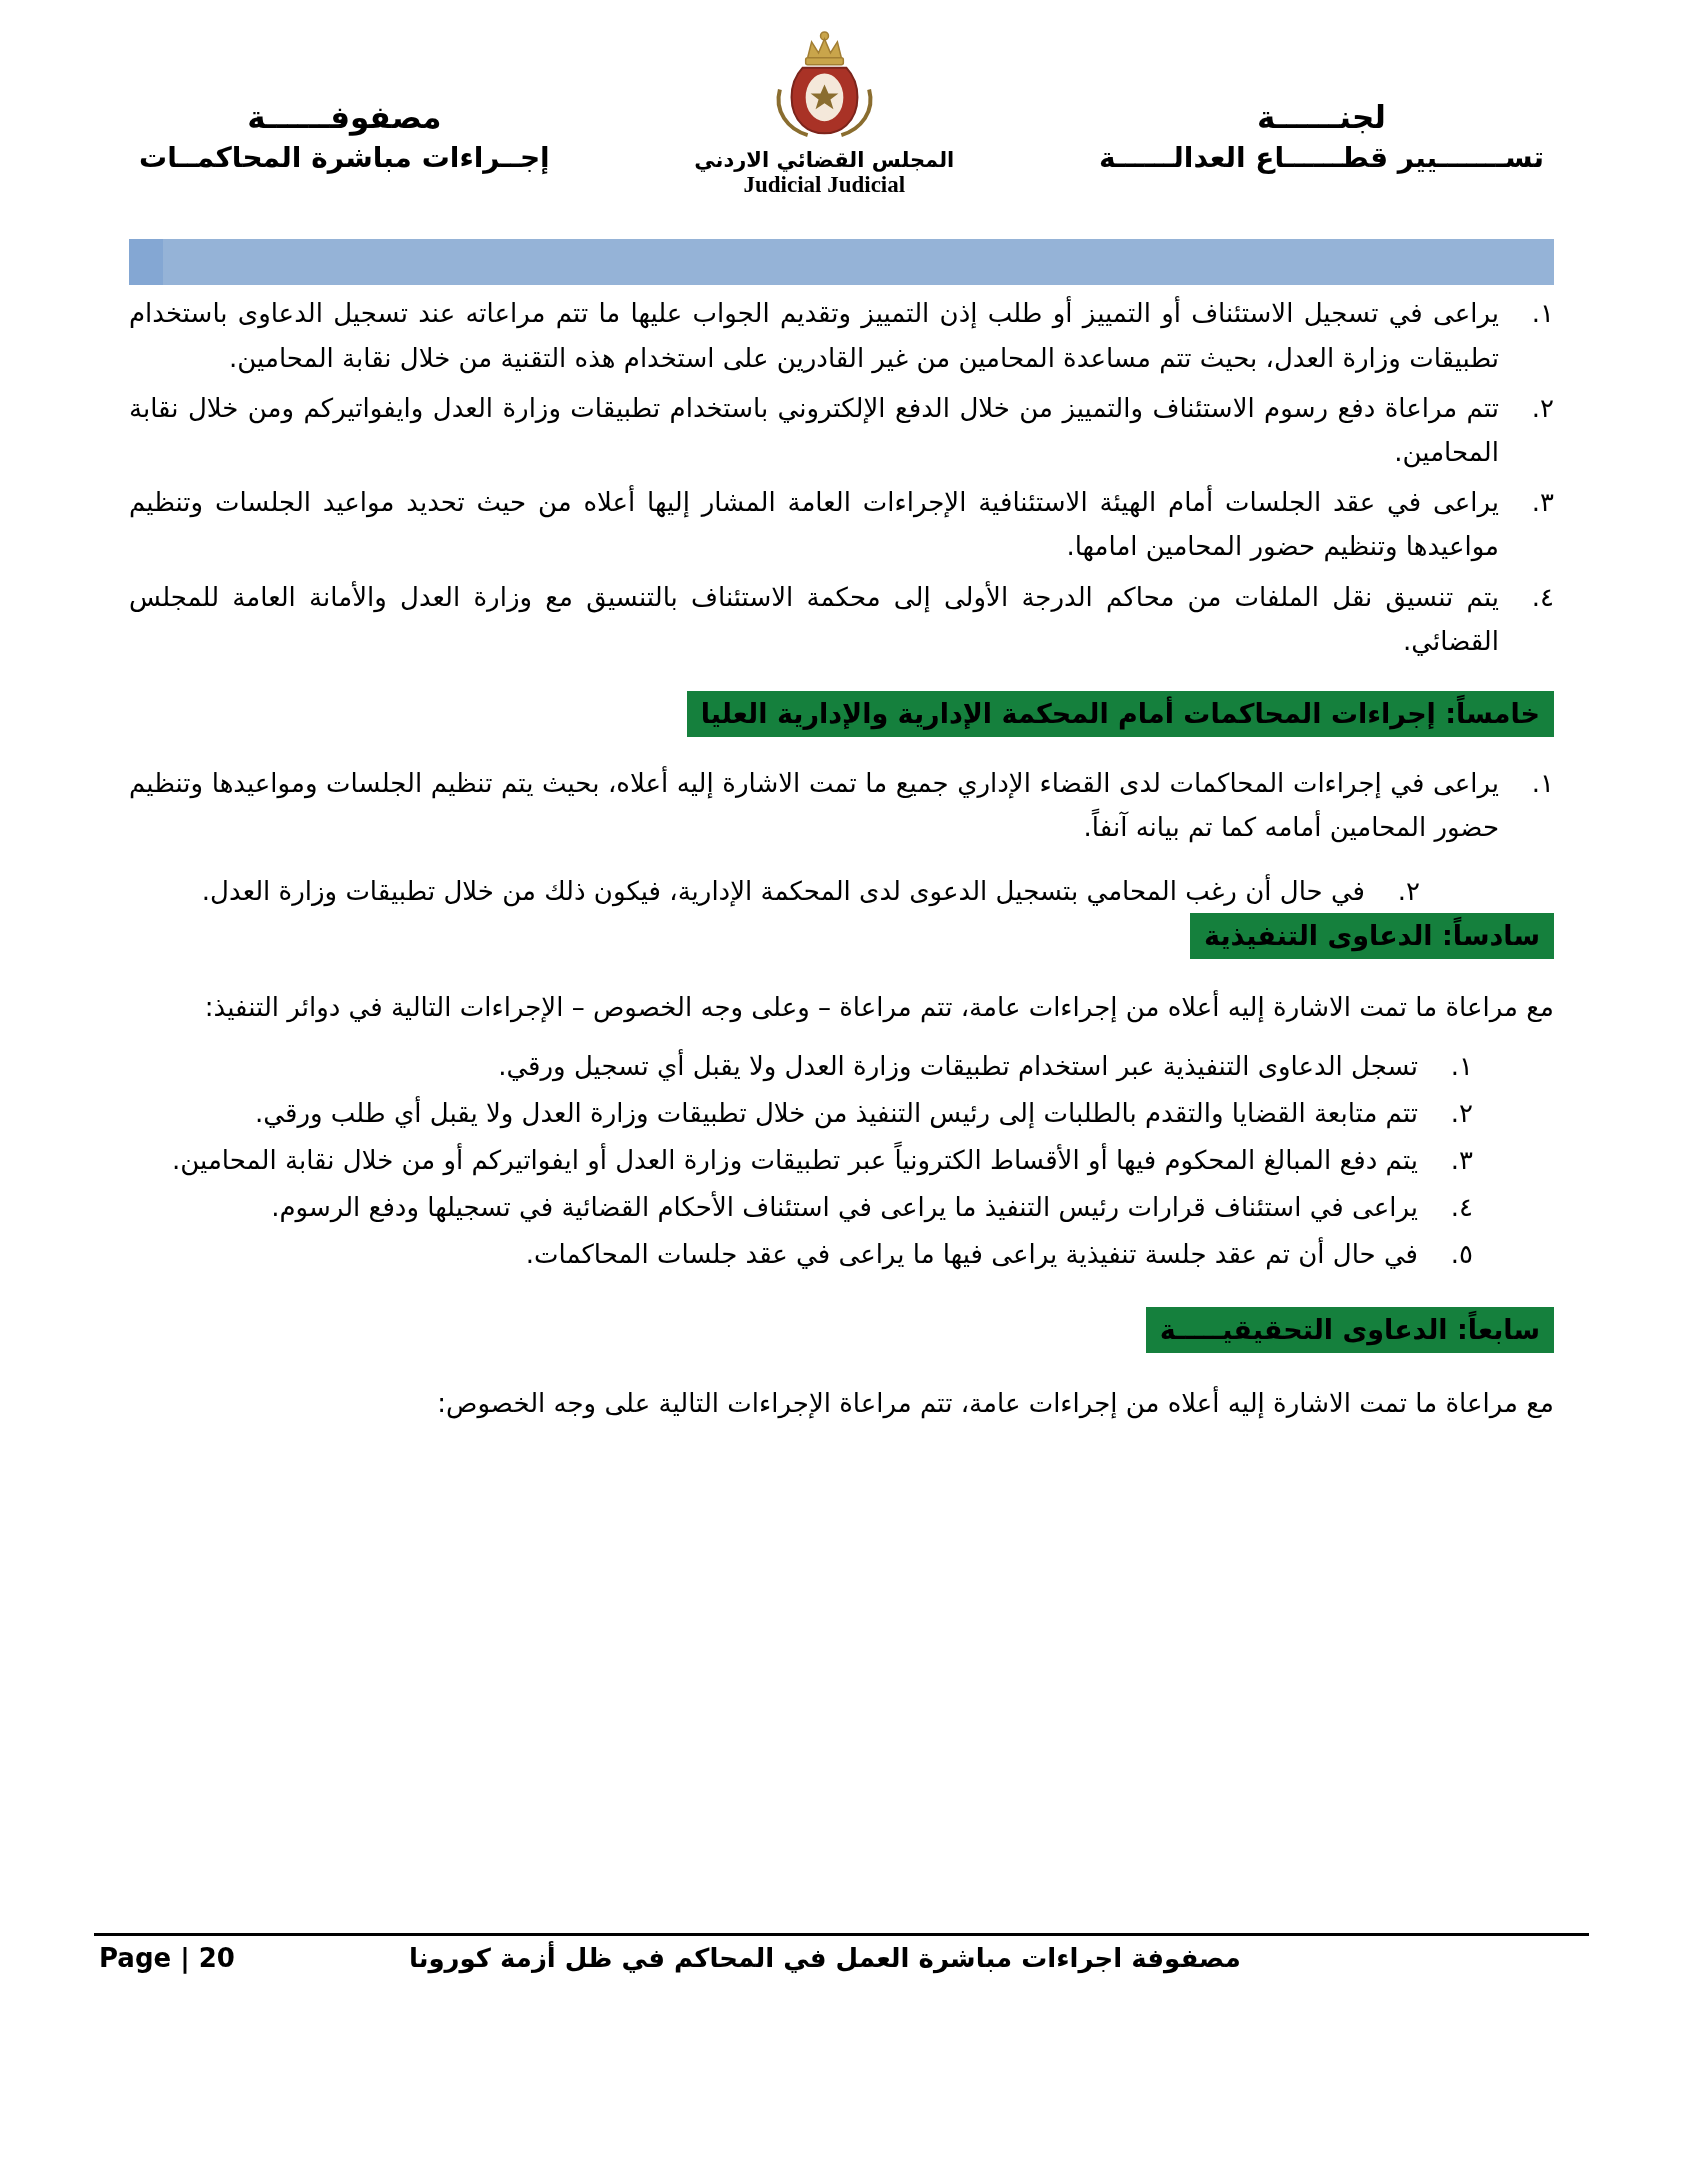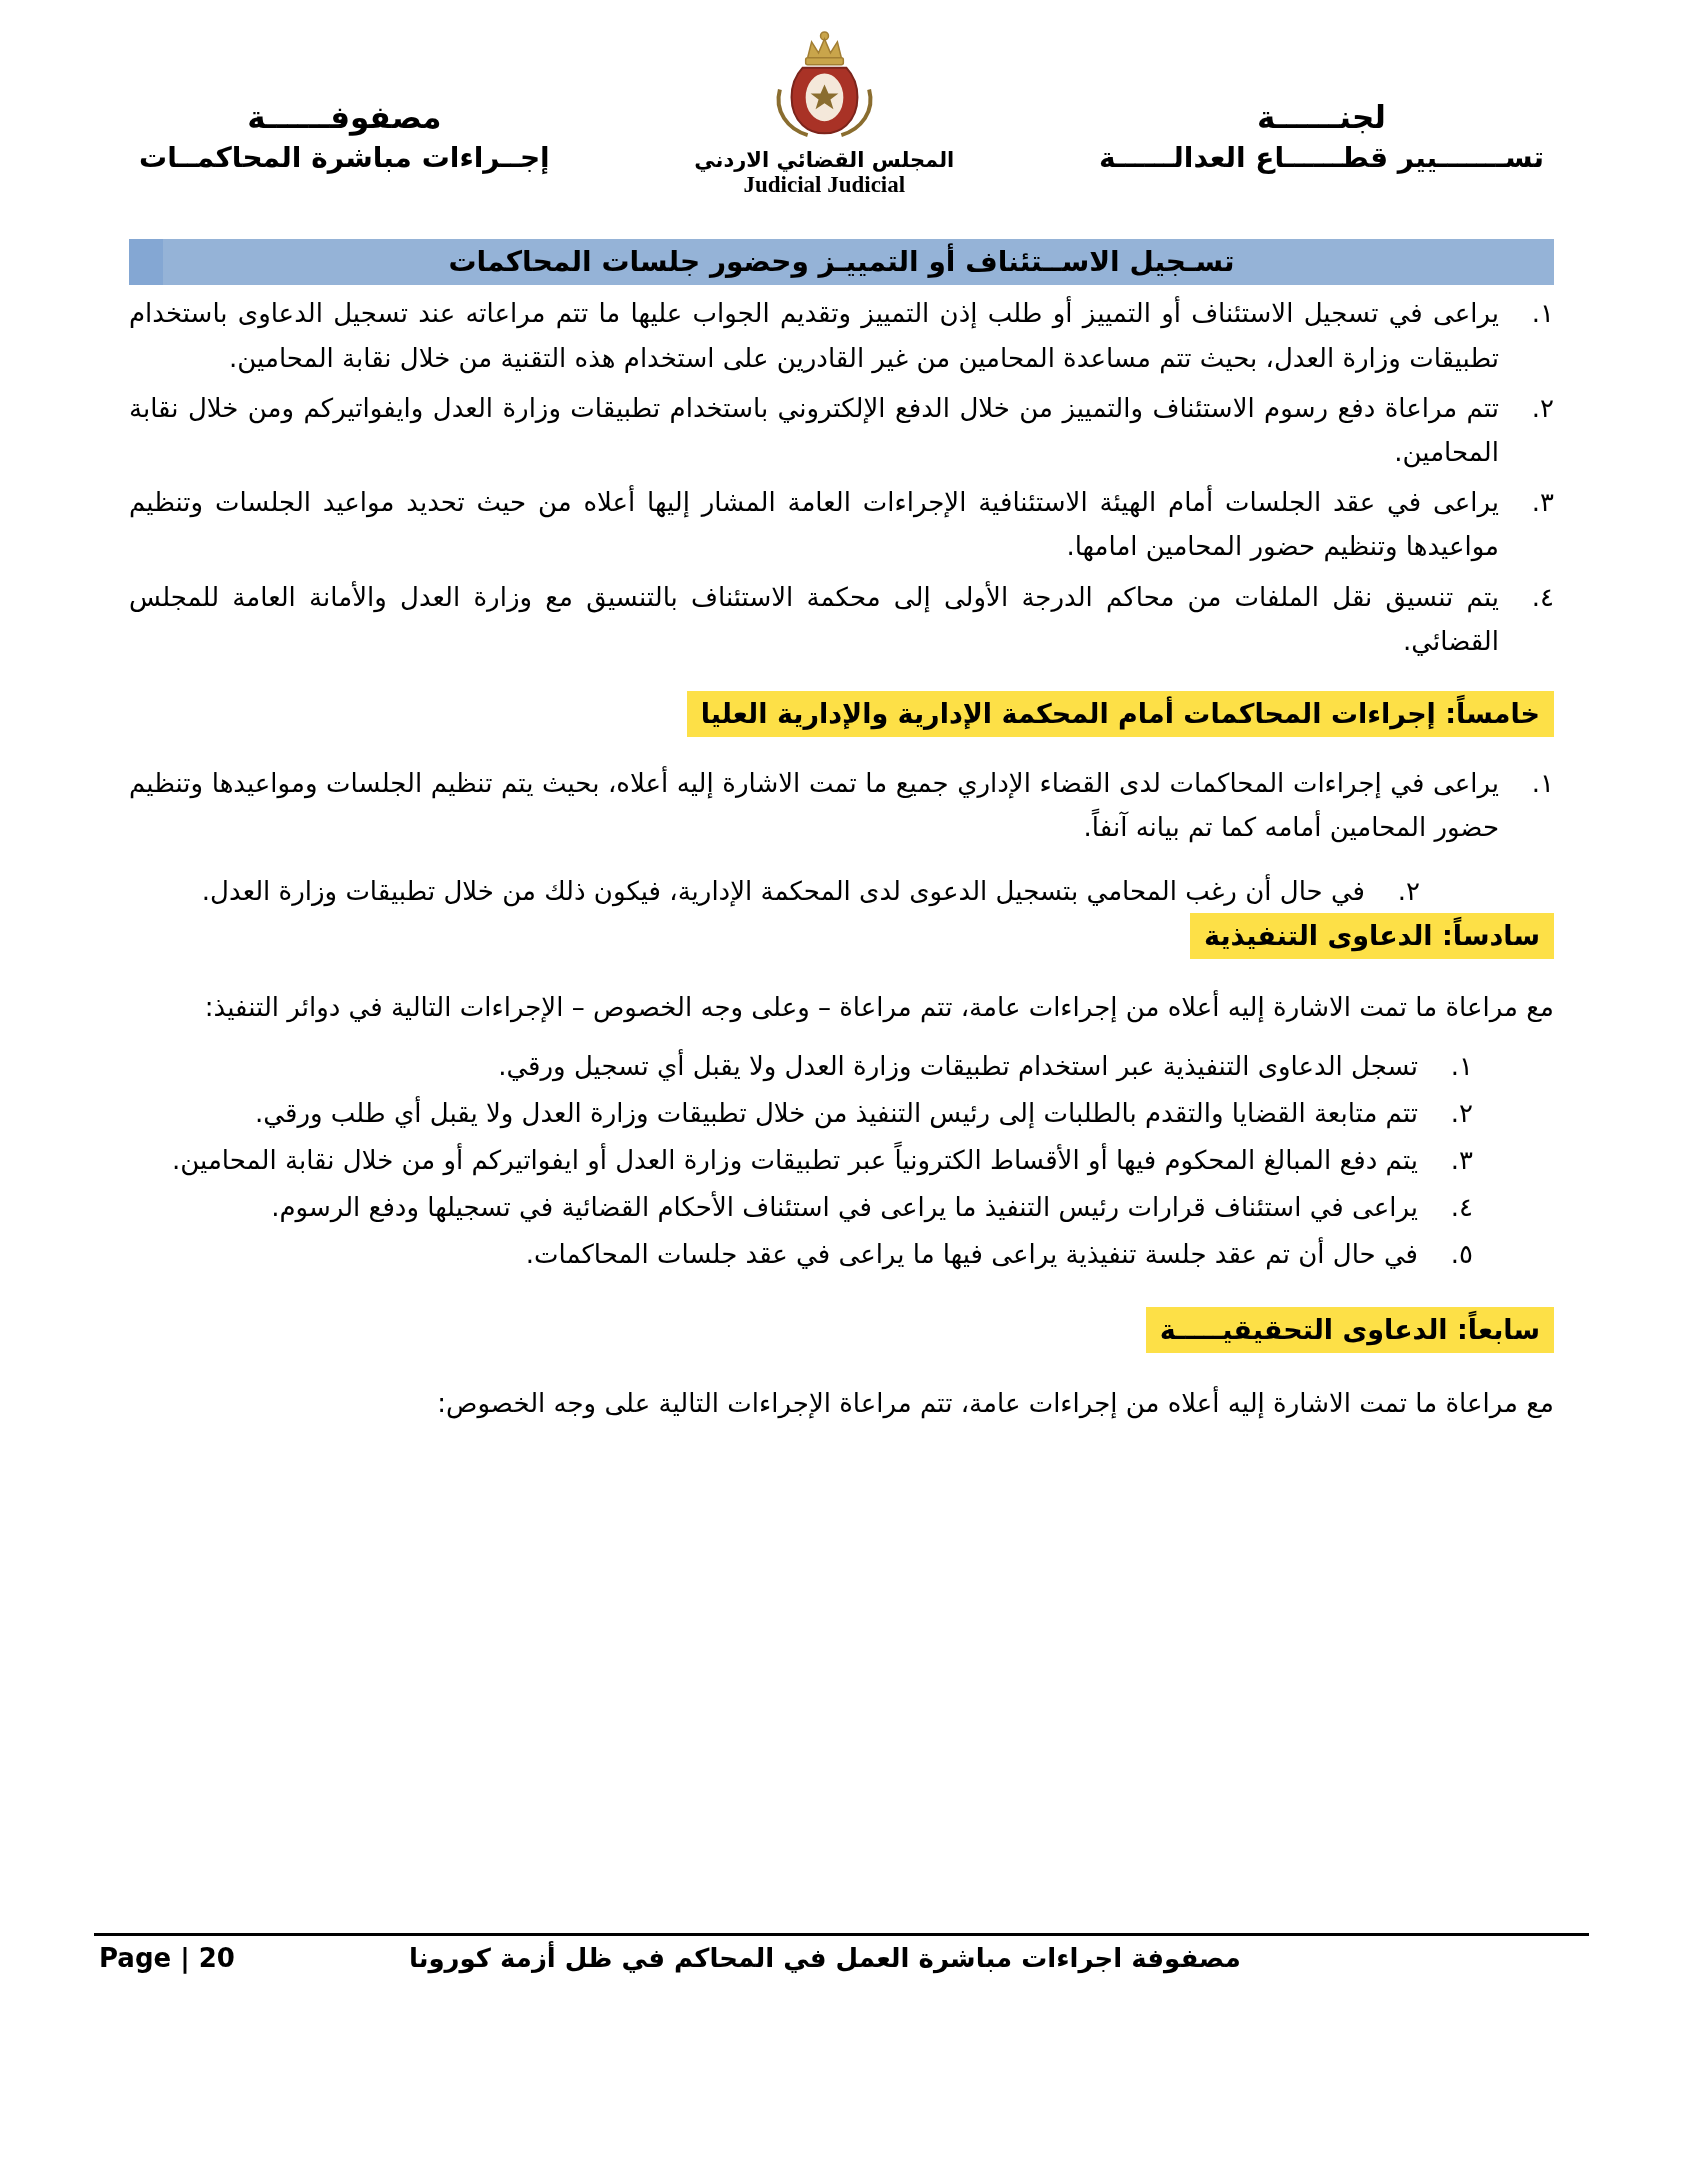--- a/index.html
+++ b/index.html
@@ -48,21 +48,21 @@
     font-weight:bold; font-size:28px;
   }
   .bar-cap {
     position:absolute; left:0; top:0; bottom:0;
     width:34px; background:#84a7d3;
   }
 
   .bar-wrap { line-height:0; }
   .bar {
     display:inline-block;
-    background:#fde047;
+    background:#15803d;
     padding:0 14px;
     height:46px; line-height:46px;
     font-weight:bold; font-size:27px;
   }
   .bar-wrap.s2 { margin-top:28px; }
   .bar-wrap.s3 { }
   .bar-wrap.s4 { margin-top:30px; }
 
   .list { margin-top:6px; }
   .item {
@@ -148,21 +148,20 @@
       <div class="hdr-l1">مصفوفــــــة</div>
       <div class="hdr-l2">إجــراءات مباشرة المحاكمــات</div>
     </div>
 
   </header>
 
   <main class="content">
 
     <div class="barfull">
       <span class="bar-cap"></span>
-      <span>تسـجيل الاســتئناف أو التمييـز وحضور جلسات المحاكمات</span>
     </div>
 
     <div class="list s1">
       <div class="item">
         <span class="num">١.</span>
         <span class="txt">يراعى في تسجيل الاستئناف أو التمييز أو طلب إذن التمييز وتقديم الجواب عليها ما تتم مراعاته عند تسجيل الدعاوى باستخدام تطبيقات وزارة العدل، بحيث تتم مساعدة المحامين من غير القادرين على استخدام هذه التقنية من خلال نقابة المحامين.</span>
       </div>
       <div class="item">
         <span class="num">٢.</span>
         <span class="txt">تتم مراعاة دفع رسوم الاستئناف والتمييز من خلال الدفع الإلكتروني باستخدام تطبيقات وزارة العدل وايفواتيركم ومن خلال نقابة المحامين.</span>

